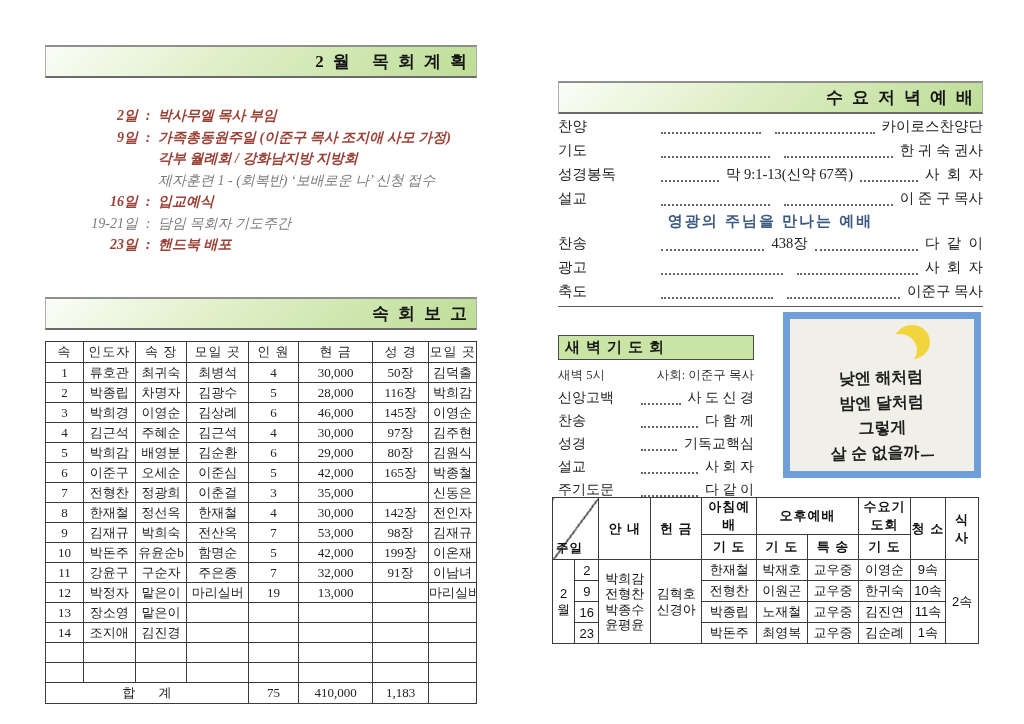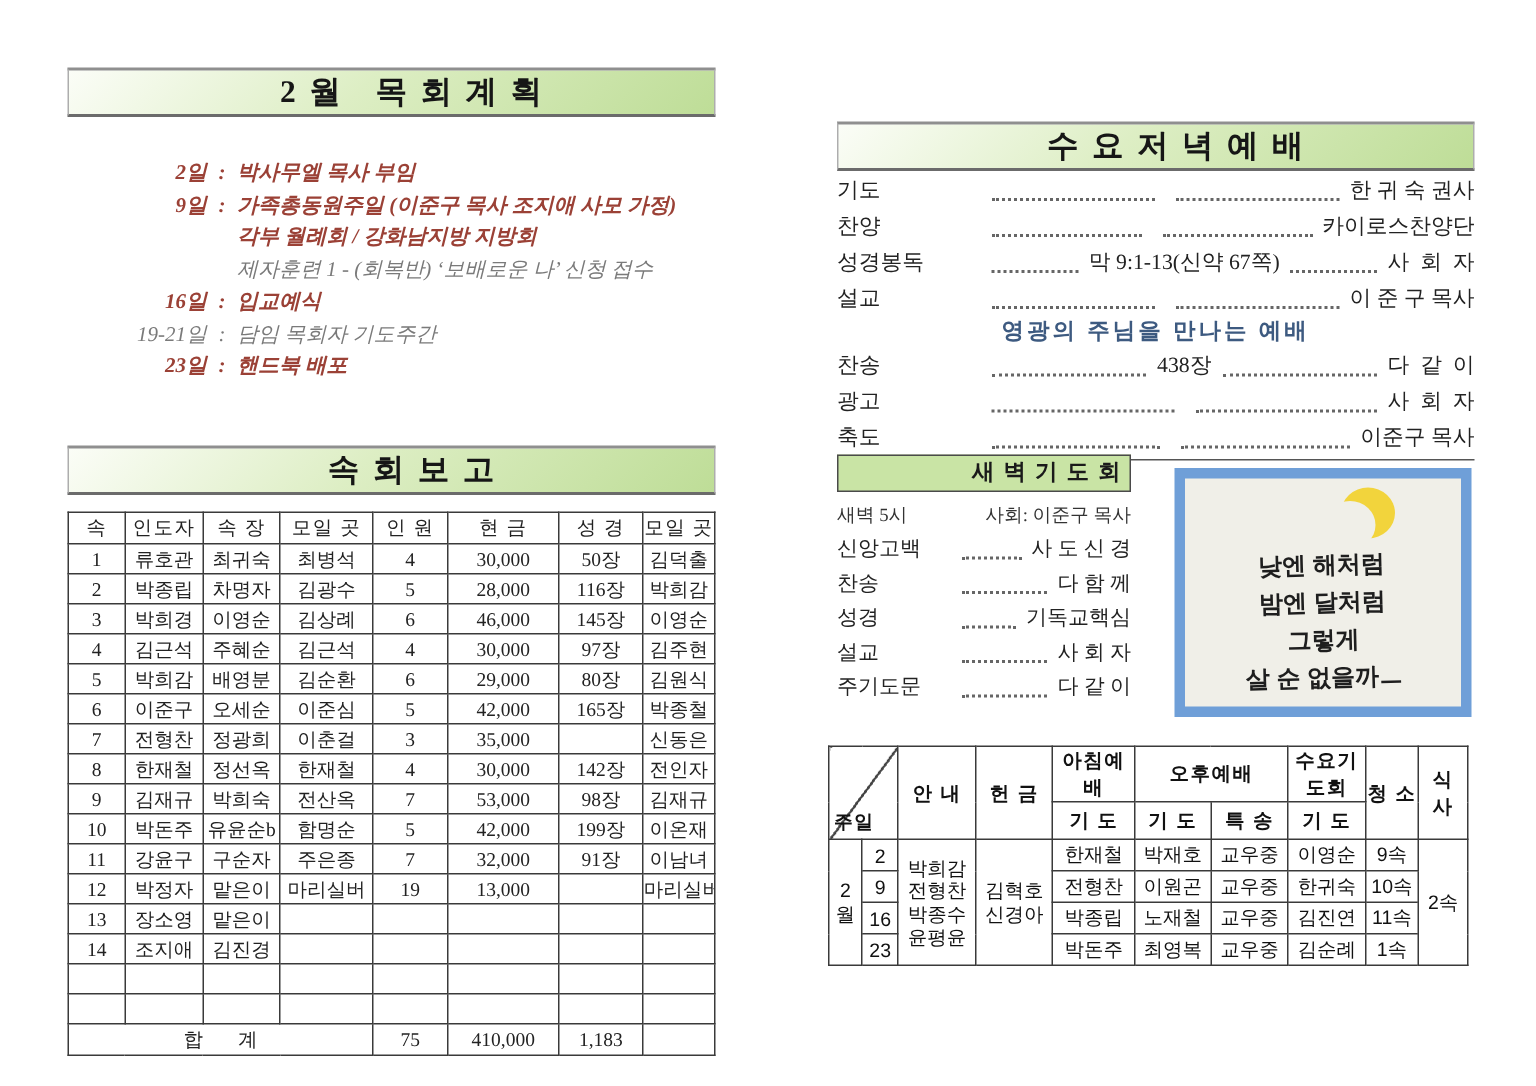--- a/index.html
+++ b/index.html
@@ -3,30 +3,30 @@
 <meta charset="utf-8">
 <style>
   html,body{margin:0;padding:0;}
   body{
     width:1024px;height:724px;position:relative;background:#ffffff;
     font-family:"Liberation Serif","DejaVu Serif",serif;color:#222;
     overflow:hidden;
   }
   
   .section-bar{
-    height:29px;line-height:29px;text-align:center;
-    font-weight:bold;font-size:21px;letter-spacing:9px;text-indent:9px;color:#161616;
+    height:29px;line-height:29px;text-align:right;
+    font-weight:bold;font-size:17px;letter-spacing:9px;text-indent:9px;color:#161616;
     background:linear-gradient(135deg,#fbfdf7 0%,#ddeec4 45%,#bedd97 100%);
     border-top:2px solid #8f8f8f;border-bottom:2px solid #6b6b6b;
     border-left:1px solid #adadad;border-right:1px solid #adadad;padding-left:26px;
   }
   .mini-bar{
-    height:23px;line-height:23px;text-align:right;
+    height:23px;line-height:23px;text-align:left;
     font-weight:bold;font-size:15px;letter-spacing:6px;text-indent:6px;color:#1a1a1a;
-    background:#c9e4a5;border:1.5px solid #4a4a4a;
+    background:#c9e4a5;border:1.5px solid #4a4a4a;margin-top:32px;
   }
   
   #plan{position:absolute;left:45px;top:45px;width:432px;}
   #plan-list{margin-top:27px;font-style:italic;}
   .plan-row{display:flex;height:21.5px;line-height:21.5px;font-size:14px;white-space:pre;}
   .plan-row .pdate{width:93px;text-align:right;}
   .plan-row .pcolon{width:20px;text-align:center;}
   .plan-row .ptext{flex:1;}
   .plan-row.accent{color:#9b4136;font-weight:bold;}
   .plan-row.plain{color:#7a7a7a;font-weight:normal;}
@@ -332,32 +332,32 @@
       </tr>
     </tbody>
   </table>
 </div>
 
 <div id="wednesday">
   <div class="section-bar">수요저녁예배</div>
   <div id="wed-rows">
 
   <div class="w-row">
+        <span class="w-label">찬양</span>
+        <span class="leader"></span>
+        <span class="w-center"></span>
+        <span class="leader"></span>
+        <span class="w-right">카이로스찬양단</span>
+      </div>
+      <div class="w-row">
         <span class="w-label">기도</span>
         <span class="leader"></span>
         <span class="w-center"></span>
         <span class="leader"></span>
         <span class="w-right">한 귀 숙 권사</span>
-      </div>
-      <div class="w-row">
-        <span class="w-label">찬양</span>
-        <span class="leader"></span>
-        <span class="w-center"></span>
-        <span class="leader"></span>
-        <span class="w-right">카이로스찬양단</span>
       </div>
       <div class="w-row">
         <span class="w-label">성경봉독</span>
         <span class="leader"></span>
         <span class="w-center">막 9:1-13(신약 67쪽)</span>
         <span class="leader"></span>
         <span class="w-right">사  회  자</span>
       </div>
       <div class="w-row">
         <span class="w-label">설교</span>

